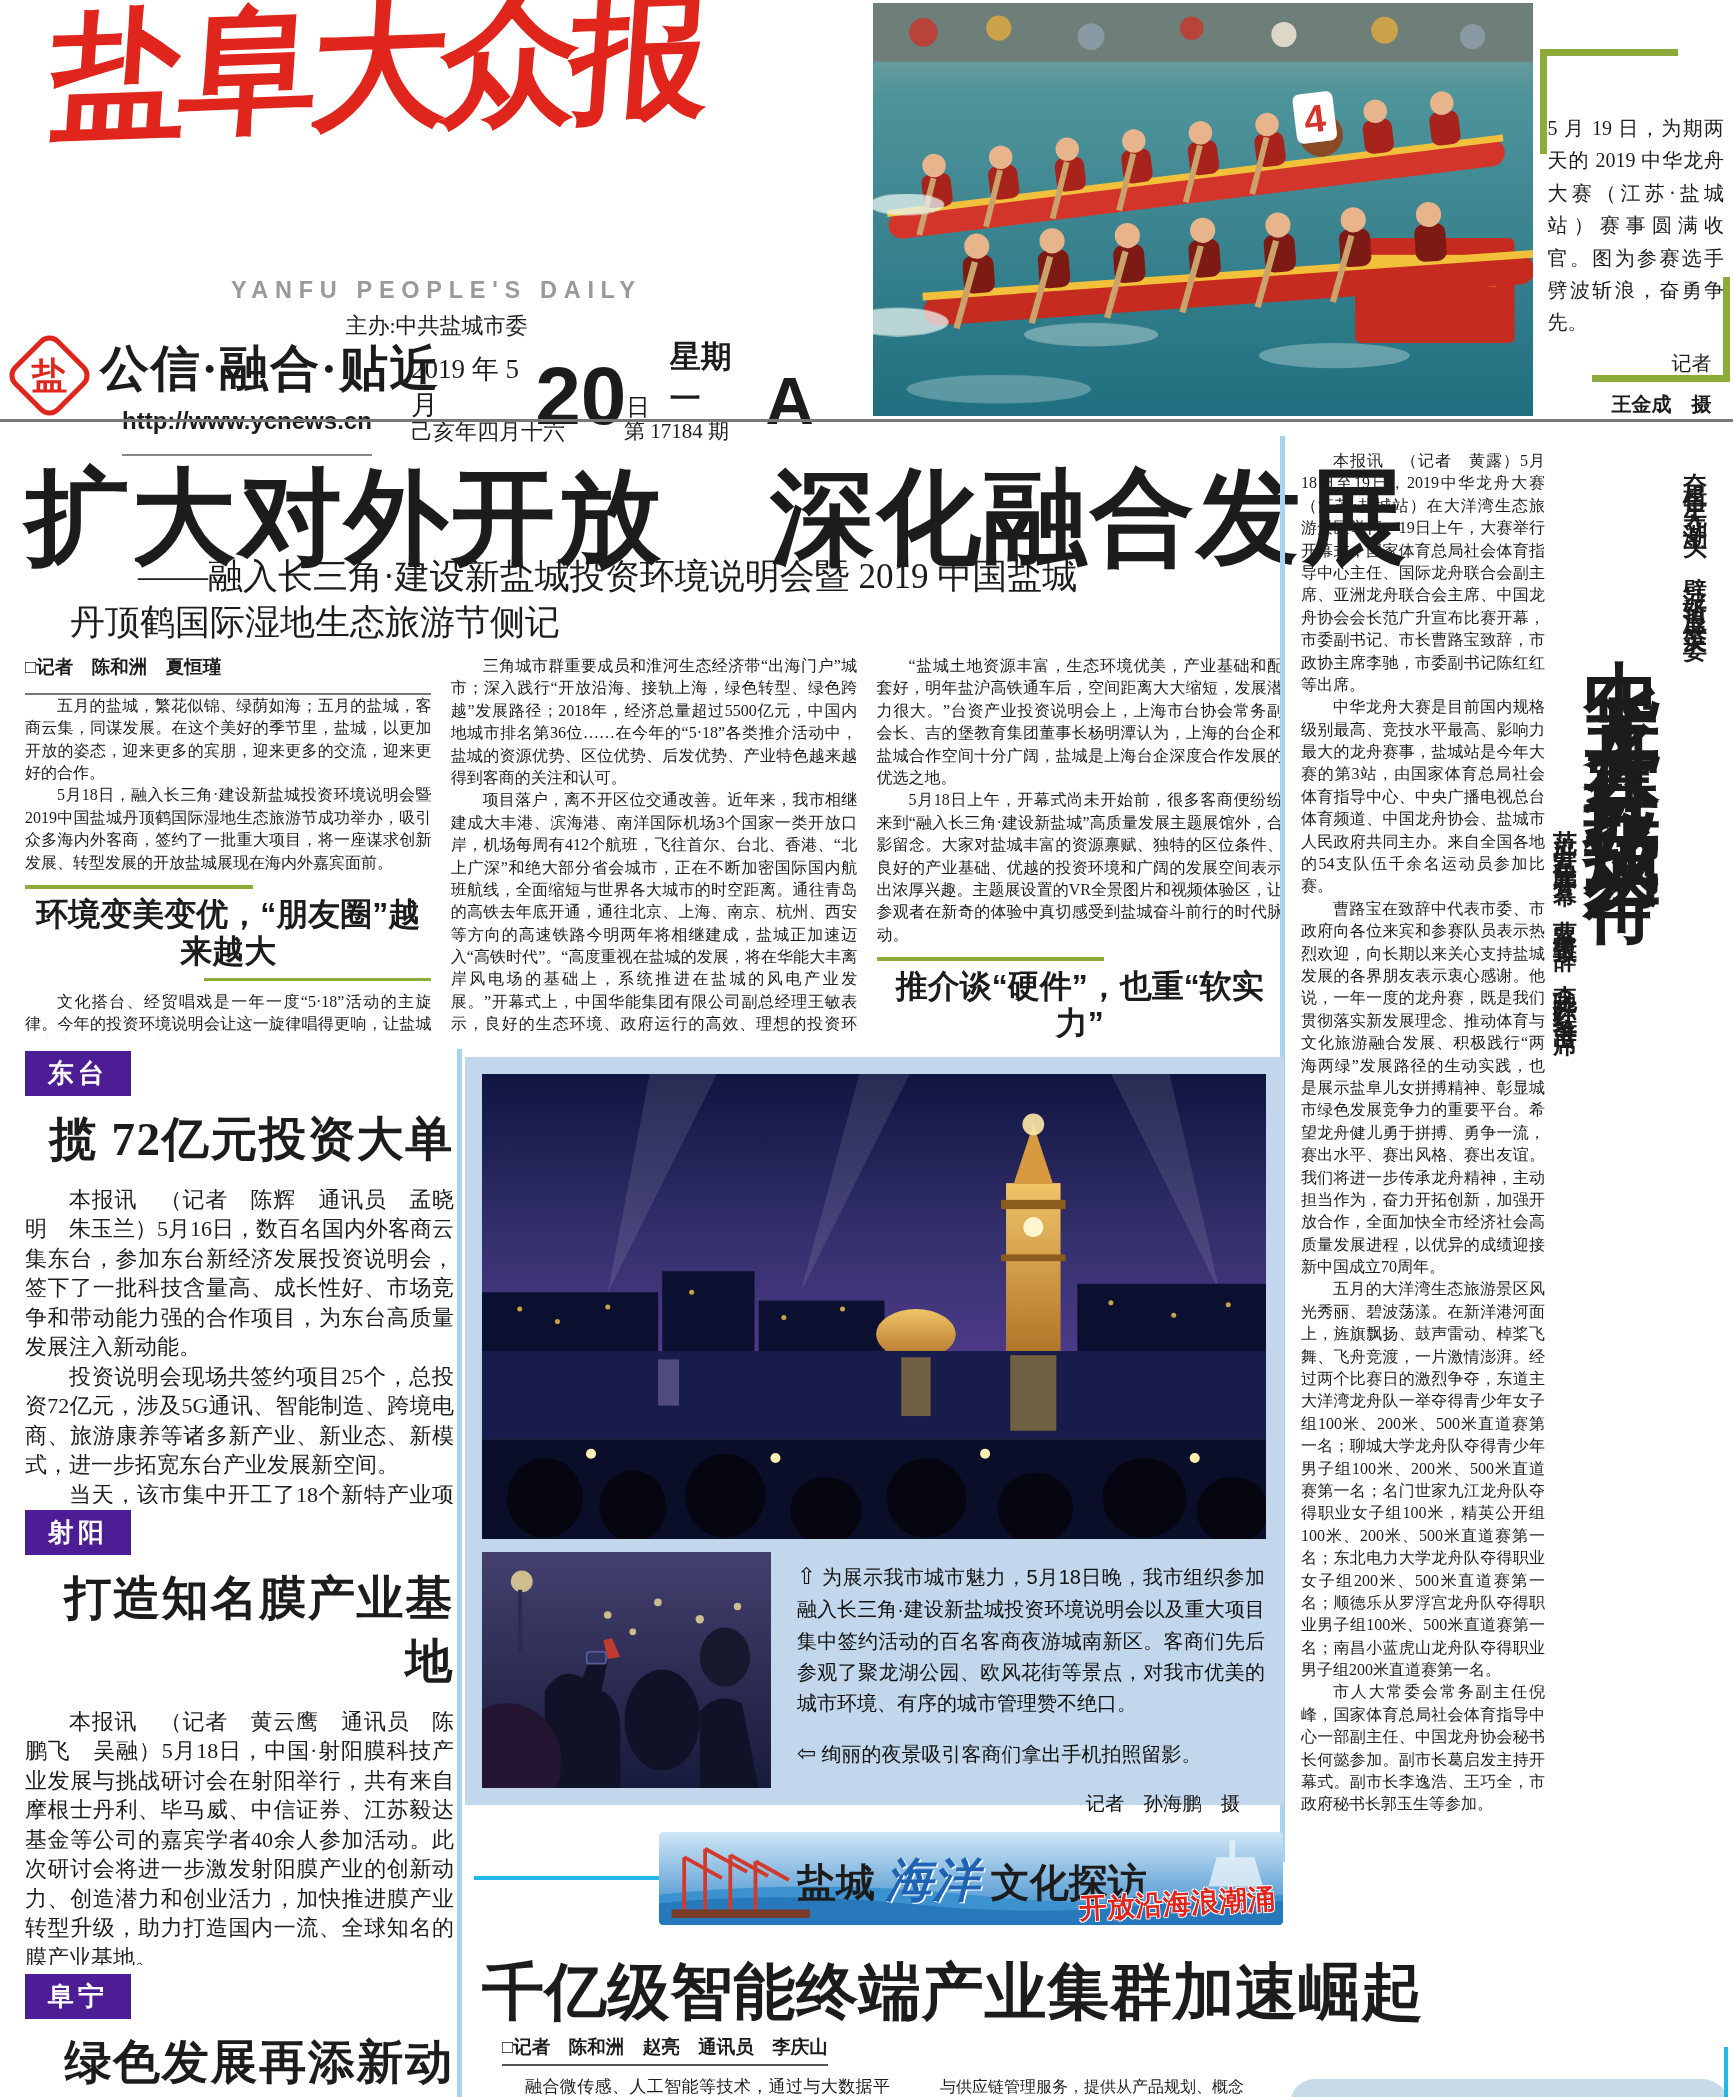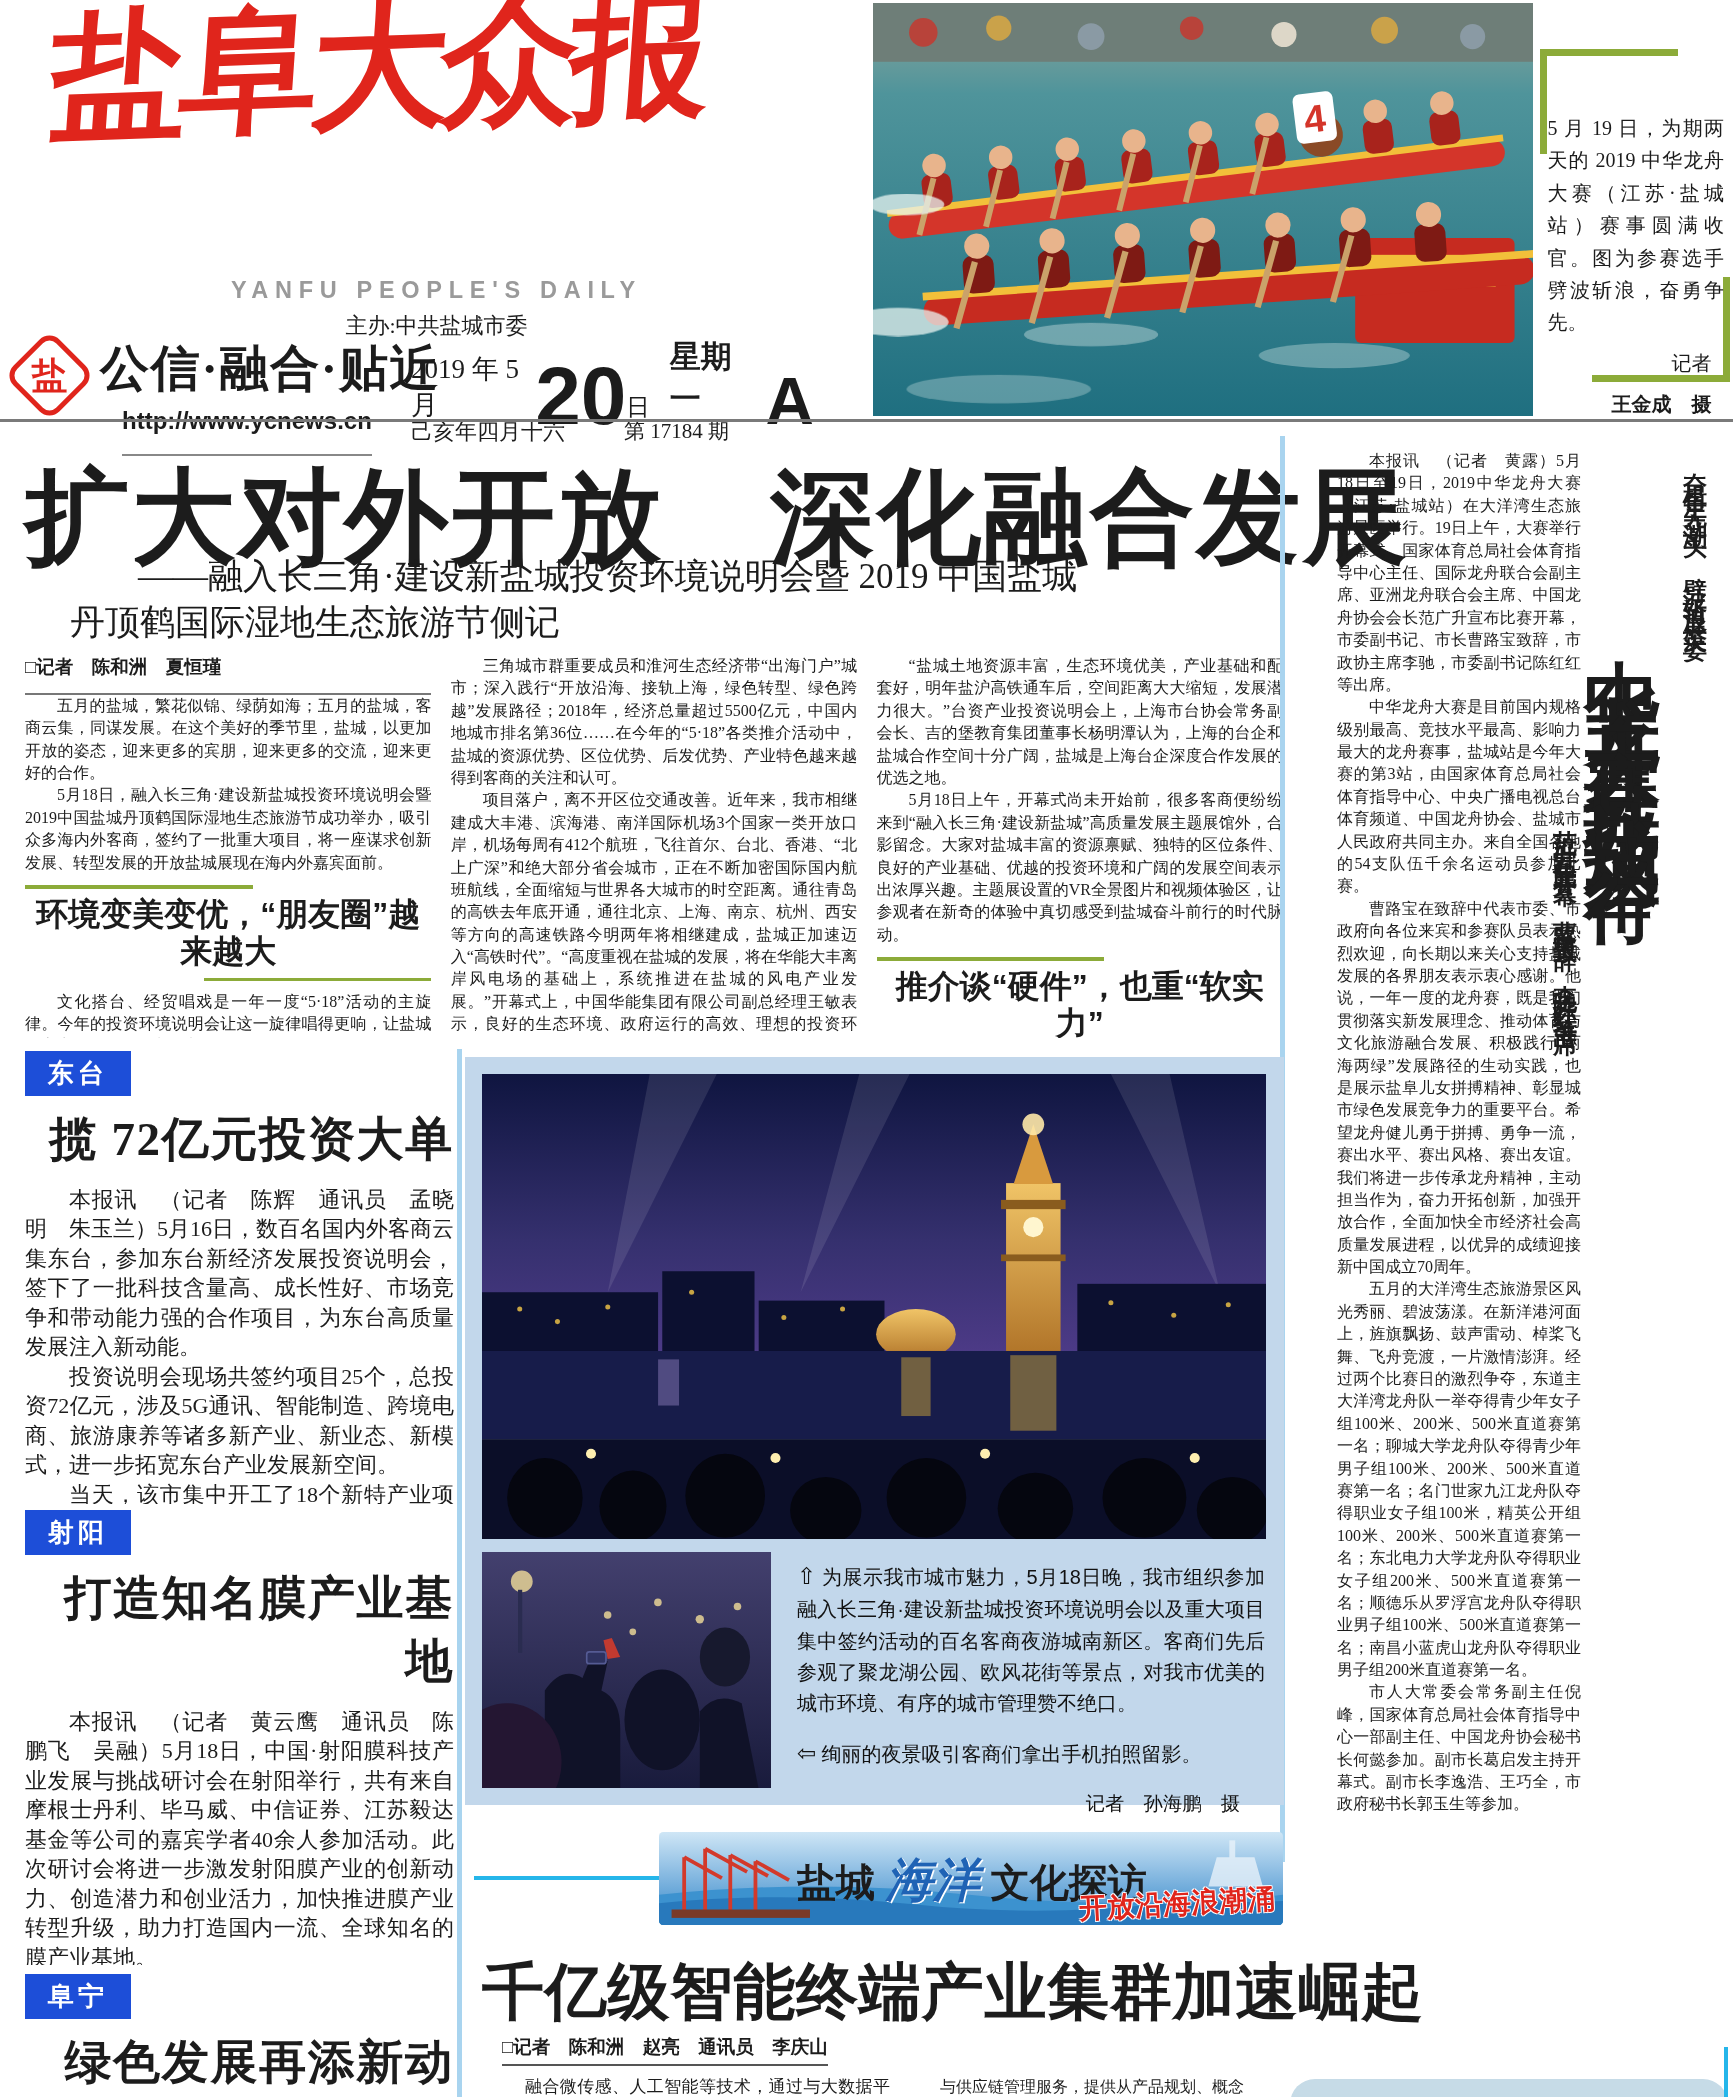--- a/index.html
+++ b/index.html
@@ -47,21 +47,21 @@
   .col p{margin:0;text-indent:2em;}
   .byline{font-weight:bold;border-bottom:2.1px solid #777;padding-bottom:12px;font-size:18.5px;}
   .subhead-wrap{margin:11px 0 9.2px 0;}
   .g-rule{height:3.8px;background:#8cab39;}
   .g-rule.top{width:56%;margin-bottom:7.6px;}
   .g-rule.bot{width:56%;margin-left:44%;margin-top:7.6px;}
   .subhead{font-size:32px;font-weight:900;text-align:center;line-height:1.15;
            font-family:"Liberation Sans","DejaVu Sans",sans-serif;}
   
   .section{left:25px;width:429px;overflow:hidden;}
-  .tag{display:inline-block;background:#1d4ed8;color:#fff;font-size:26px;font-weight:bold;
+  .tag{display:inline-block;background:#4c1d95;color:#fff;font-size:26px;font-weight:bold;
        padding:5px 22.7px;letter-spacing:4.2px;font-family:"Liberation Sans",sans-serif;}
   .sec-headline{text-align:right;font-size:47px;font-weight:900;margin:11.7px 0 14.3px 0;letter-spacing:1.7px;}
   .sec-body{font-size:22px;line-height:1.34;}
   .sec-body p{margin:0;text-indent:2em;}
   
   .bluepanel{left:465px;top:1057px;width:819px;height:748px;background:#c2d7eb;}
   .photo-frame{position:absolute;overflow:hidden;}
   .mid-cap{left:797px;top:1559px;width:468px;font-size:20px;line-height:1.56;color:#111;}
   .mid-cap p{margin:0 0 17px 0;}
   .mid-credit{text-align:right;padding-right:25px;font-size:19.3px;}
@@ -76,21 +76,21 @@
                  transform:rotate(-3deg);text-shadow:0.8px 0.8px 0 #fff,-0.8px -0.8px 0 #fff,0.8px -0.8px 0 #fff,-0.8px 0.8px 0 #fff;
                  font-family:"Liberation Sans",sans-serif;}
   
   .bot-headline{left:482px;top:1950px;width:801px;text-align:center;font-size:62px;font-weight:900;
                 letter-spacing:0.8px;white-space:nowrap;}
   .bot-byline{left:502px;top:2034px;font-size:18.5px;font-weight:bold;border-bottom:2.1px solid #555;
               padding-bottom:5px;}
   .bot-col{font-size:17px;line-height:1.23;overflow:hidden;}
   .bot-col p{margin:0;text-indent:2em;}
   
-  .side-text{left:1301px;top:450px;width:244px;height:1401px;font-size:16px;line-height:1.40;overflow:hidden;margin-left:36px;}
+  .side-text{left:1301px;top:450px;width:244px;height:1401px;font-size:16px;line-height:1.40;overflow:hidden;}
   .side-text p{margin:0;text-indent:2em;}
   .side-deck{left:1549px;top:810px;height:1032px;font-size:24px;font-weight:bold;letter-spacing:6.7px;
              font-family:"Liberation Sans",sans-serif;}
   .side-head{left:1585px;top:599px;height:1229px;font-size:76px;font-weight:900;letter-spacing:17.6px;line-height:1;}
   .side-kicker{left:1679px;top:454px;height:654px;font-size:24px;font-weight:900;letter-spacing:10px;
                font-family:"Liberation Sans",sans-serif;}
   
   .footer-row{left:0;top:2484px;width:1734px;font-size:17.6px;font-weight:bold;
               font-family:"Liberation Sans",sans-serif;}
 </style>

